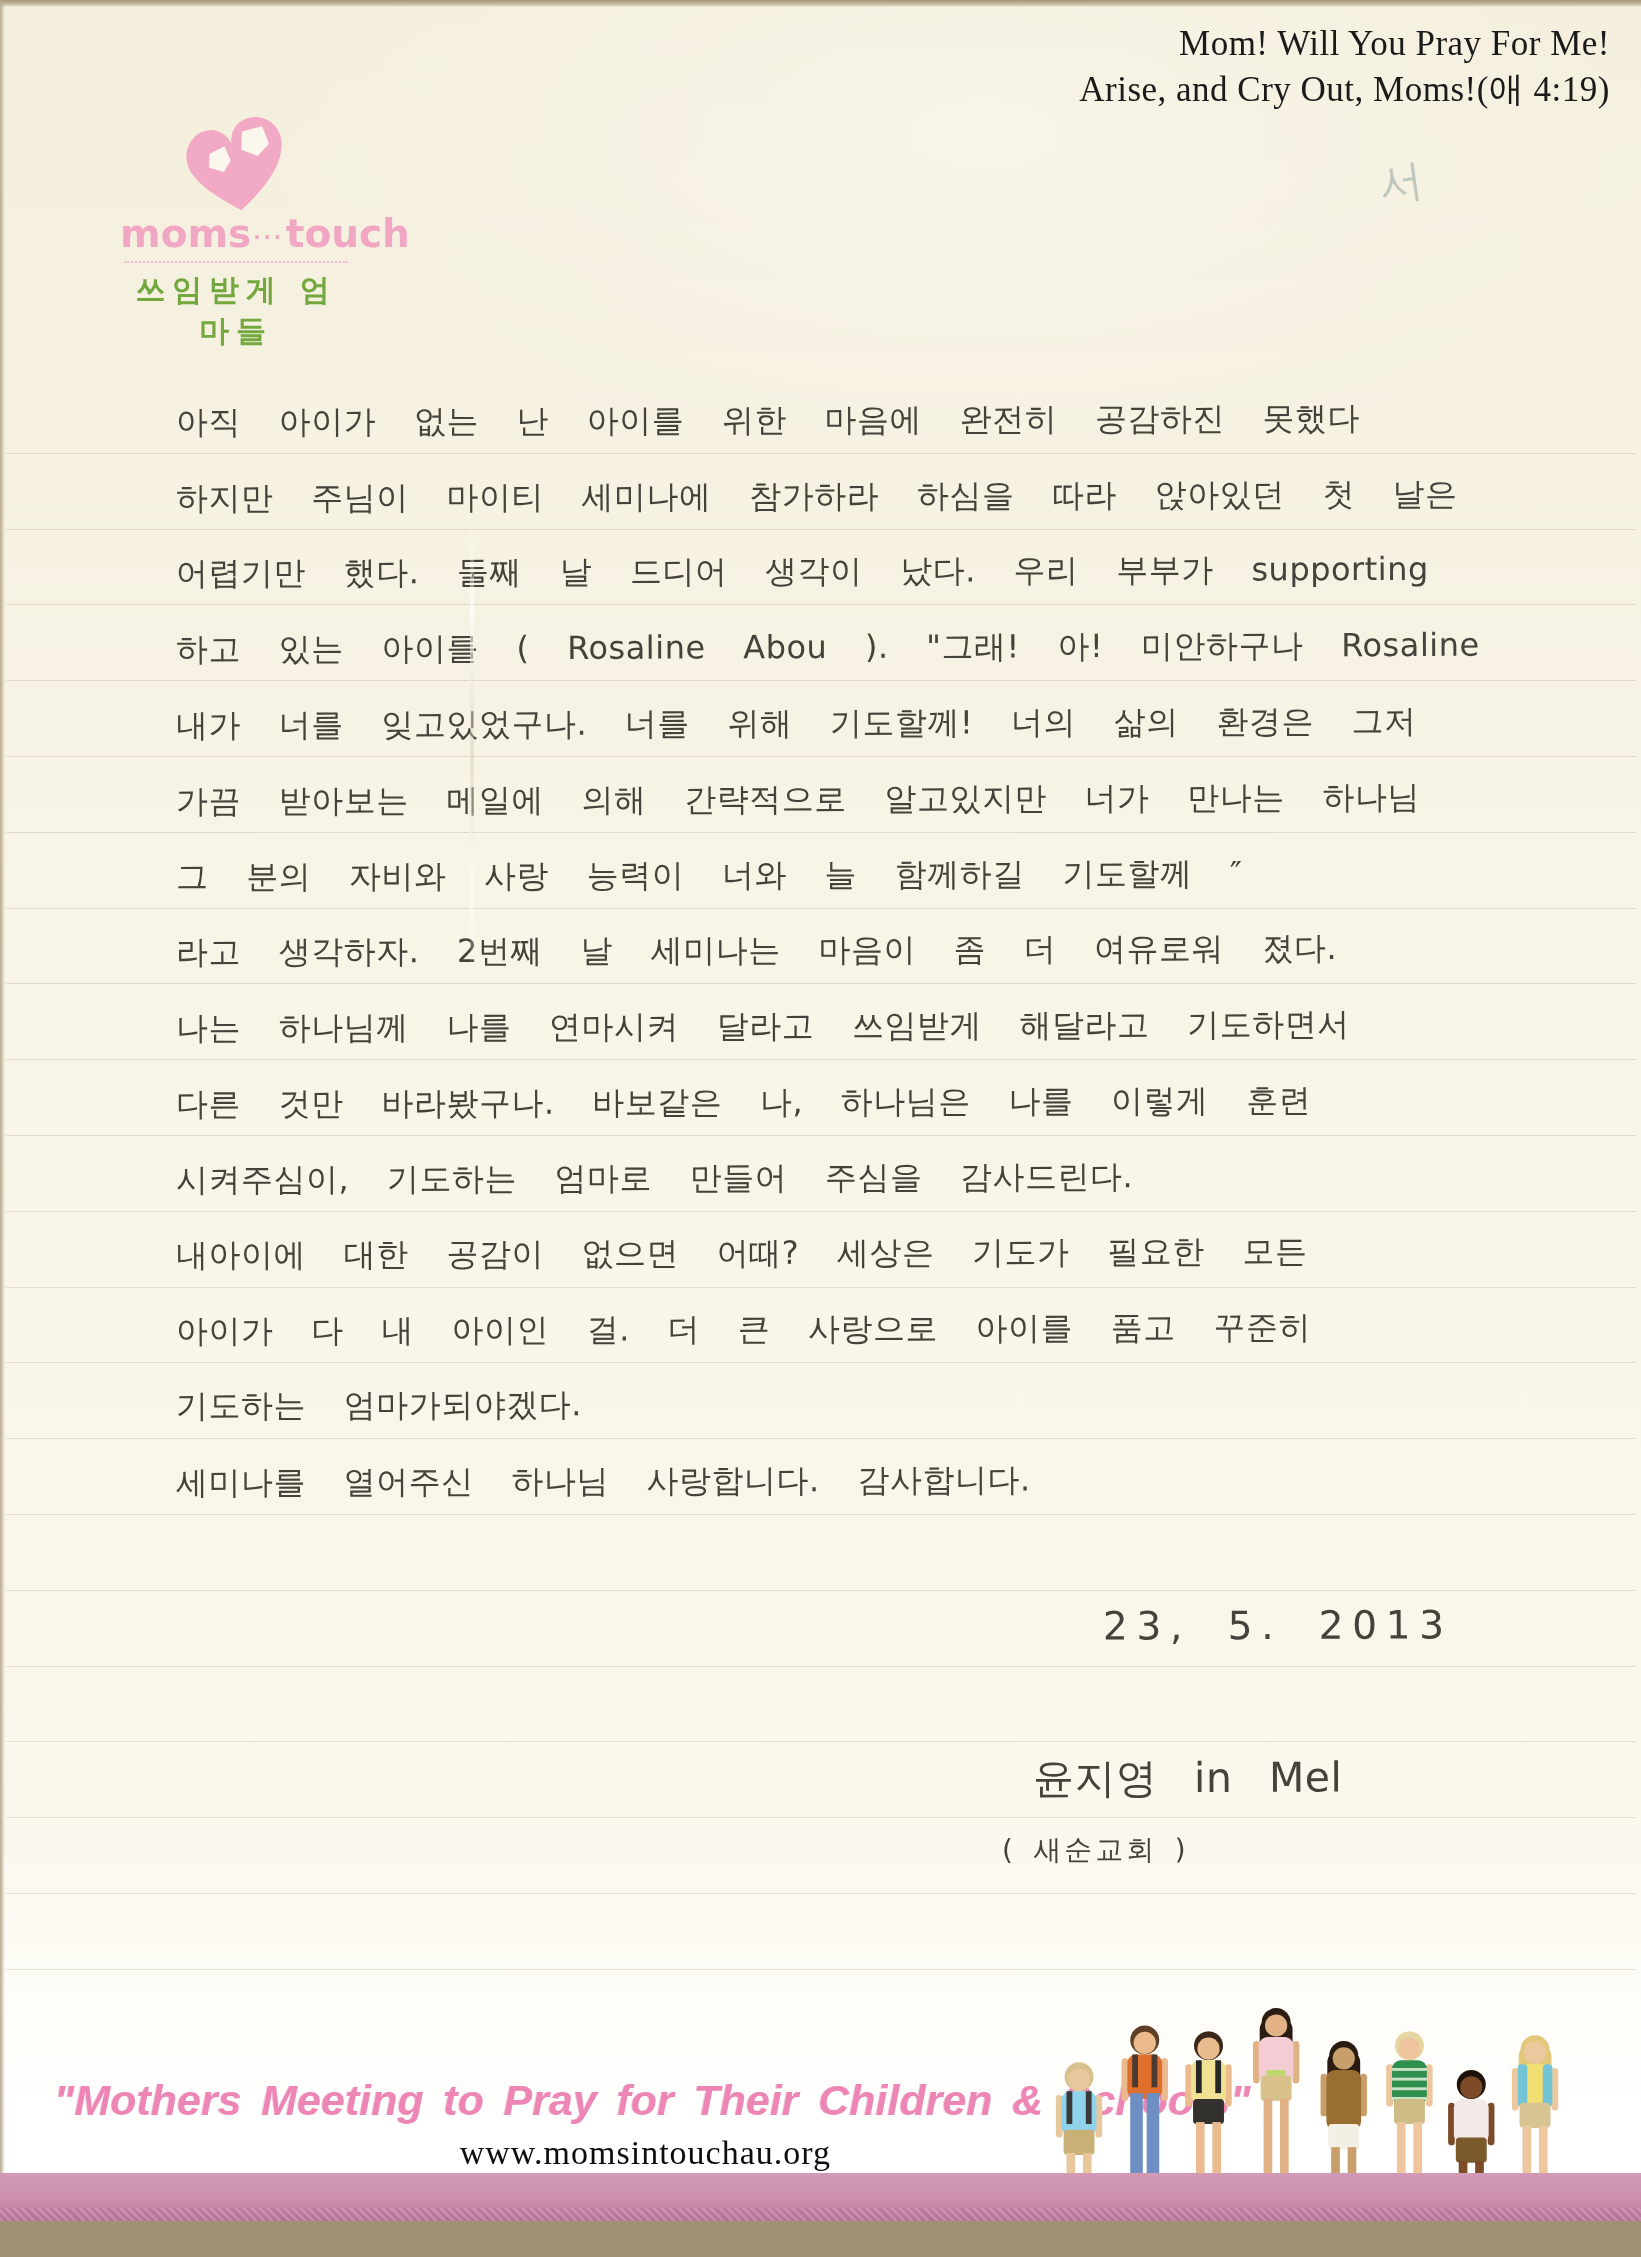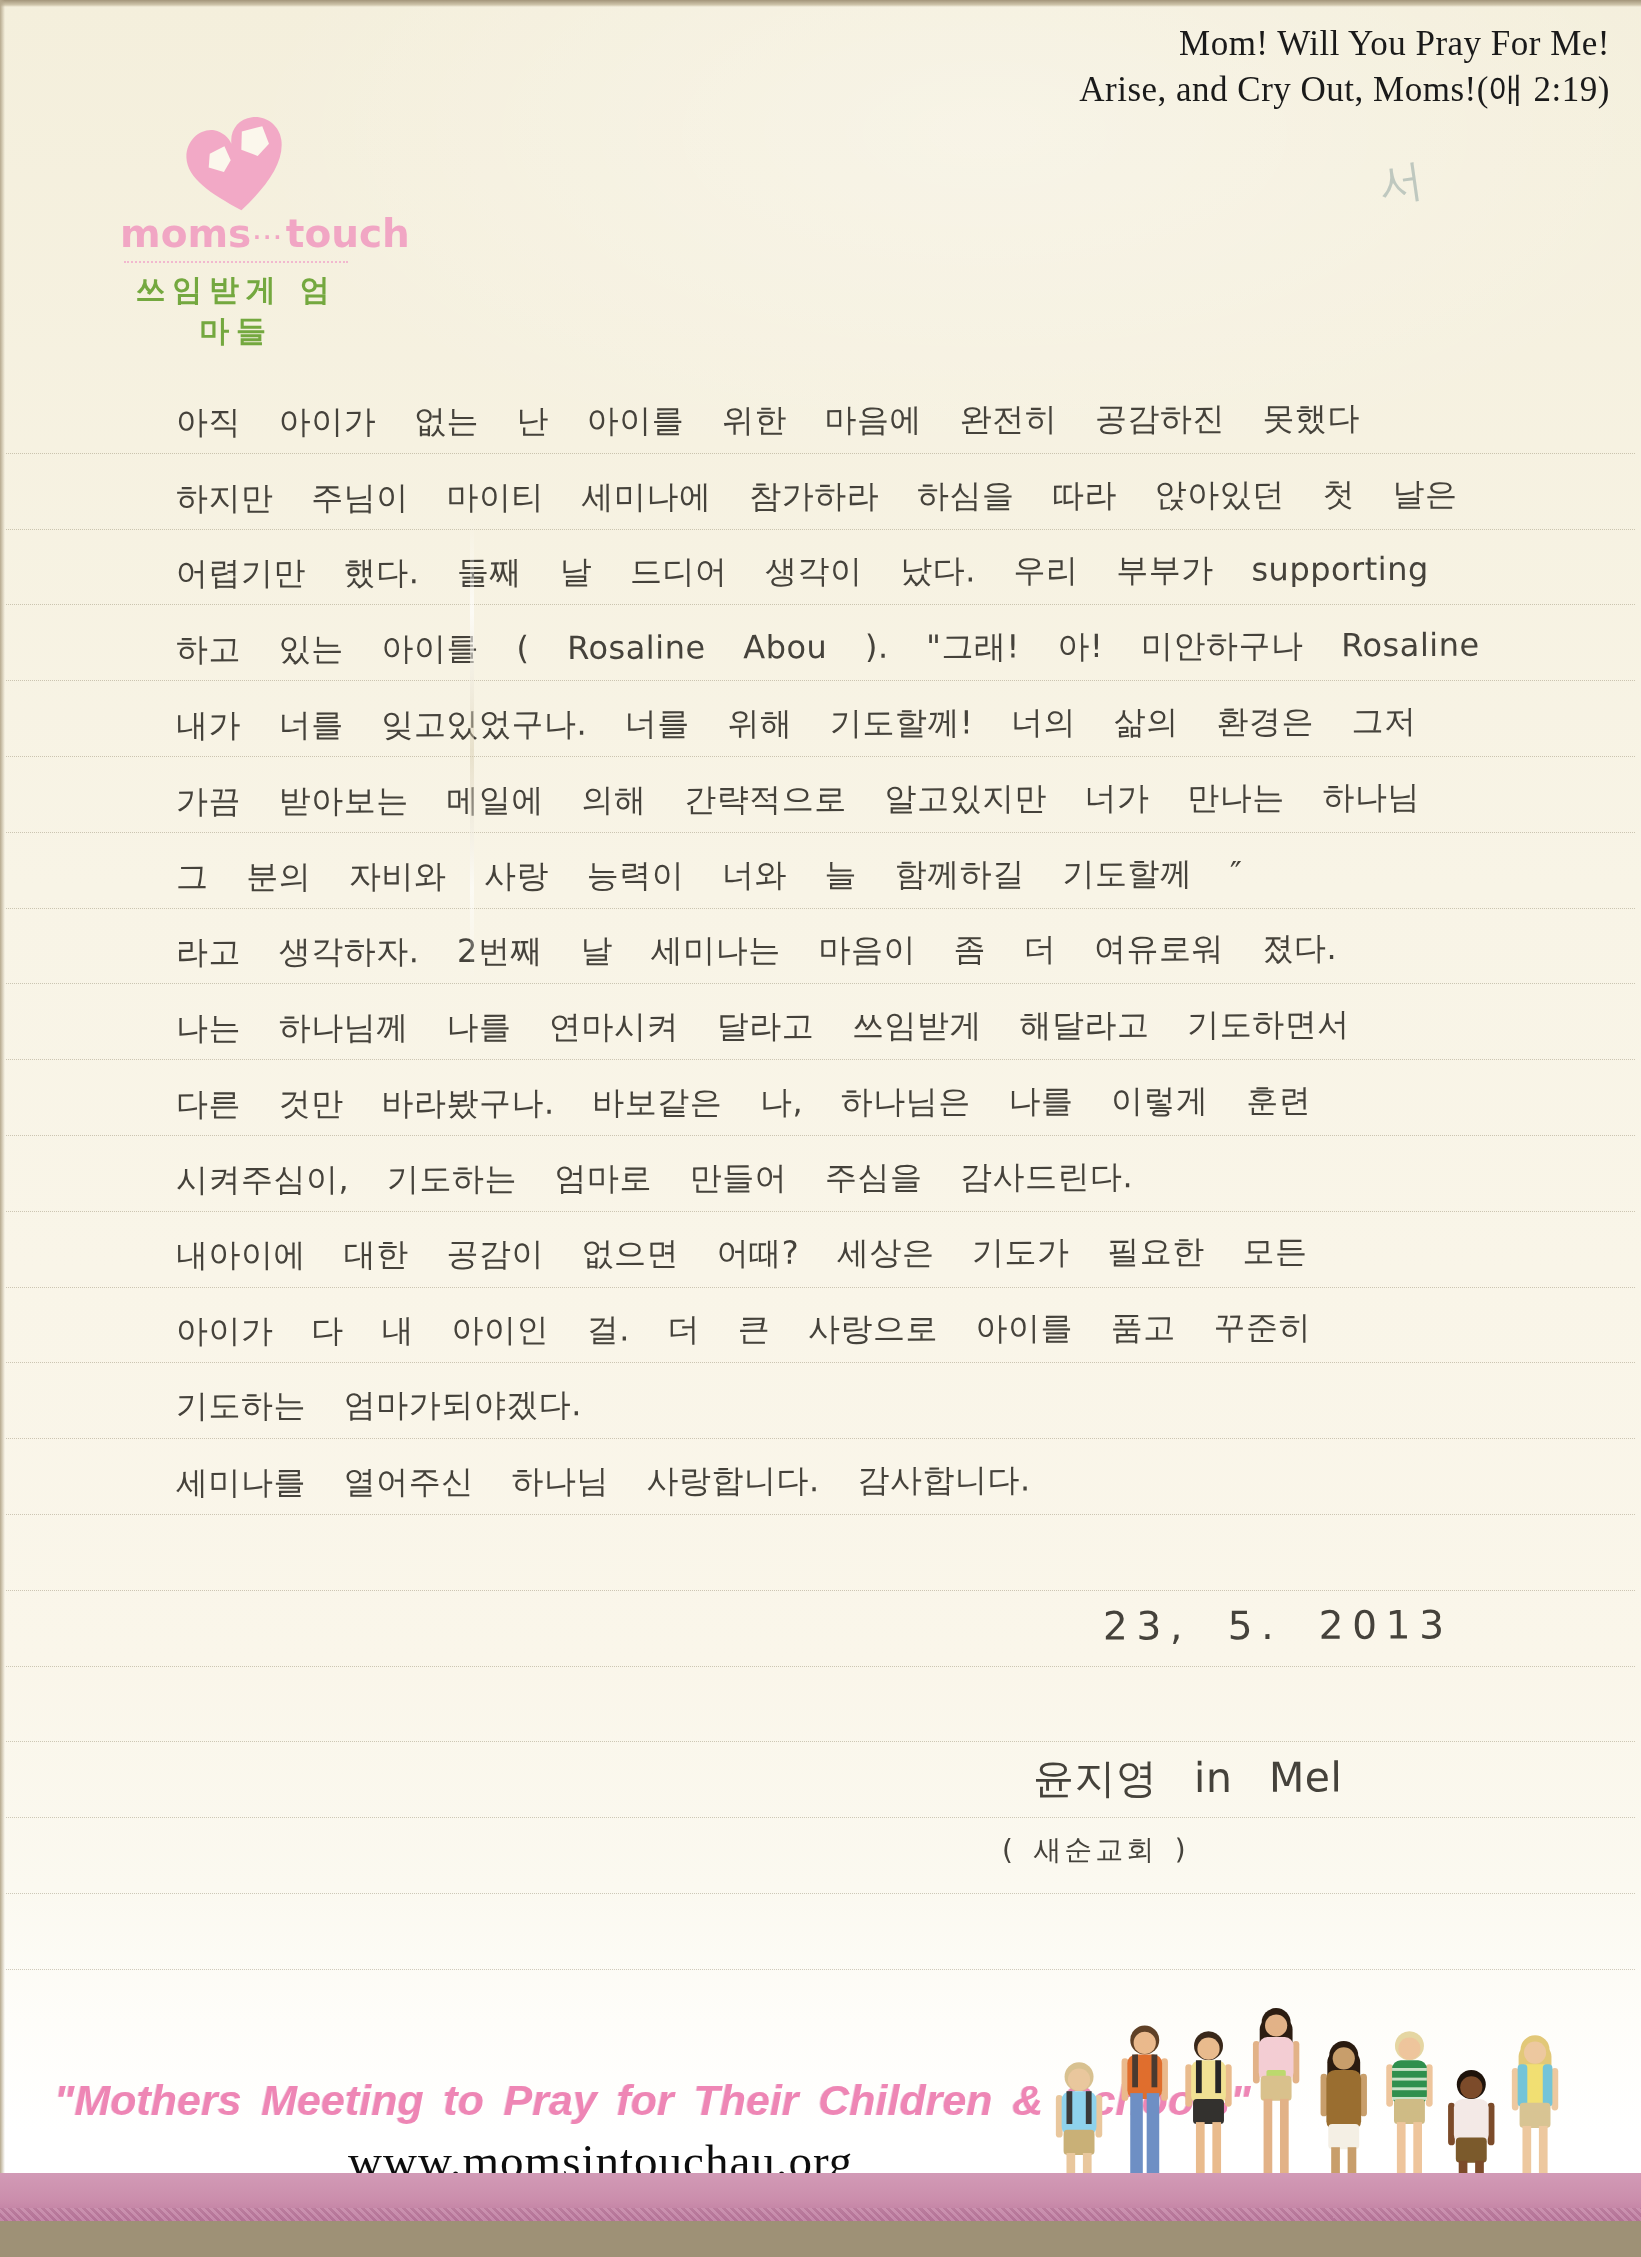--- a/index.html
+++ b/index.html
@@ -44,38 +44,38 @@
 
   .crease{position:absolute;left:470px;top:521px;width:3.9px;height:458px;
     background:linear-gradient(180deg,rgba(255,255,255,0),rgba(255,255,255,.65) 20%,
       rgba(208,196,164,.40) 50%,rgba(255,255,255,.55) 80%,rgba(255,255,255,0));}
 
   .slogan{position:absolute;top:2076px;left:54px;white-space:nowrap;
     font-family:"Liberation Sans",sans-serif;font-style:italic;font-weight:bold;
     font-size:43px;color:var(--slogan-pink);word-spacing:7.7px;
     text-shadow:1px 1px 0 rgba(255,255,255,.9), -1px 0 0 rgba(214,116,163,.35);}
   .website{position:absolute;top:2134px;left:348px;width:483px;text-align:right;
-    font-size:47px;color:#0d0d0d;letter-spacing:1px;}
+    font-size:34px;color:#0d0d0d;letter-spacing:1px;}
   #kids{position:absolute;left:1052px;top:2008px;}
   .band{position:absolute;left:0;right:0;bottom:0;height:48px;
     background:linear-gradient(180deg,#d29ab6 0px,#cb8eac 27px,#c慢 0);
     background:linear-gradient(180deg,#d29ab6 0px,#cb8eac 27px,#bd7a9f 48px);}
   .band::after{content:"";position:absolute;left:0;right:0;bottom:0;height:13.5px;
     background:repeating-linear-gradient(45deg,rgba(255,255,255,.10) 0 2.9px,rgba(90,40,70,.10) 2.9px 5.8px);}
 </style>
 </head>
 <body>
 
 <div class="page">
   <div class="edge-top"></div>
   <div class="edge-left"></div>
 
   <div class="header-right">
     <div>Mom! Will You Pray For Me!</div>
-    <div>Arise, and Cry Out, Moms!(애 2:19)</div>
+    <div>Arise, and Cry Out, Moms!(애 4:19)</div>
   </div>
 
   <div class="logo">
     <svg class="heart" width="126" height="100" viewBox="0 0 130 110">
       <g transform="rotate(-7 65 55)">
         <path d="M65 104 C 34 82 10 62 12 39 C 14 20 31 9 46 13 C 55 16 61 23 63 30 C 63 15 74 4 89 4 C 105 4 118 17 118 33 C 118 58 95 82 65 104 Z" fill="#f2a9c6"></path>
         <path d="M38 38 L55 32 L60 48 L51 60 L35 53 Z" fill="#fbf7ec"></path>
         <path d="M76 18 L99 15 L104 35 L90 47 L73 38 Z" fill="#fbf7ec"></path>
       </g>
     </svg>

